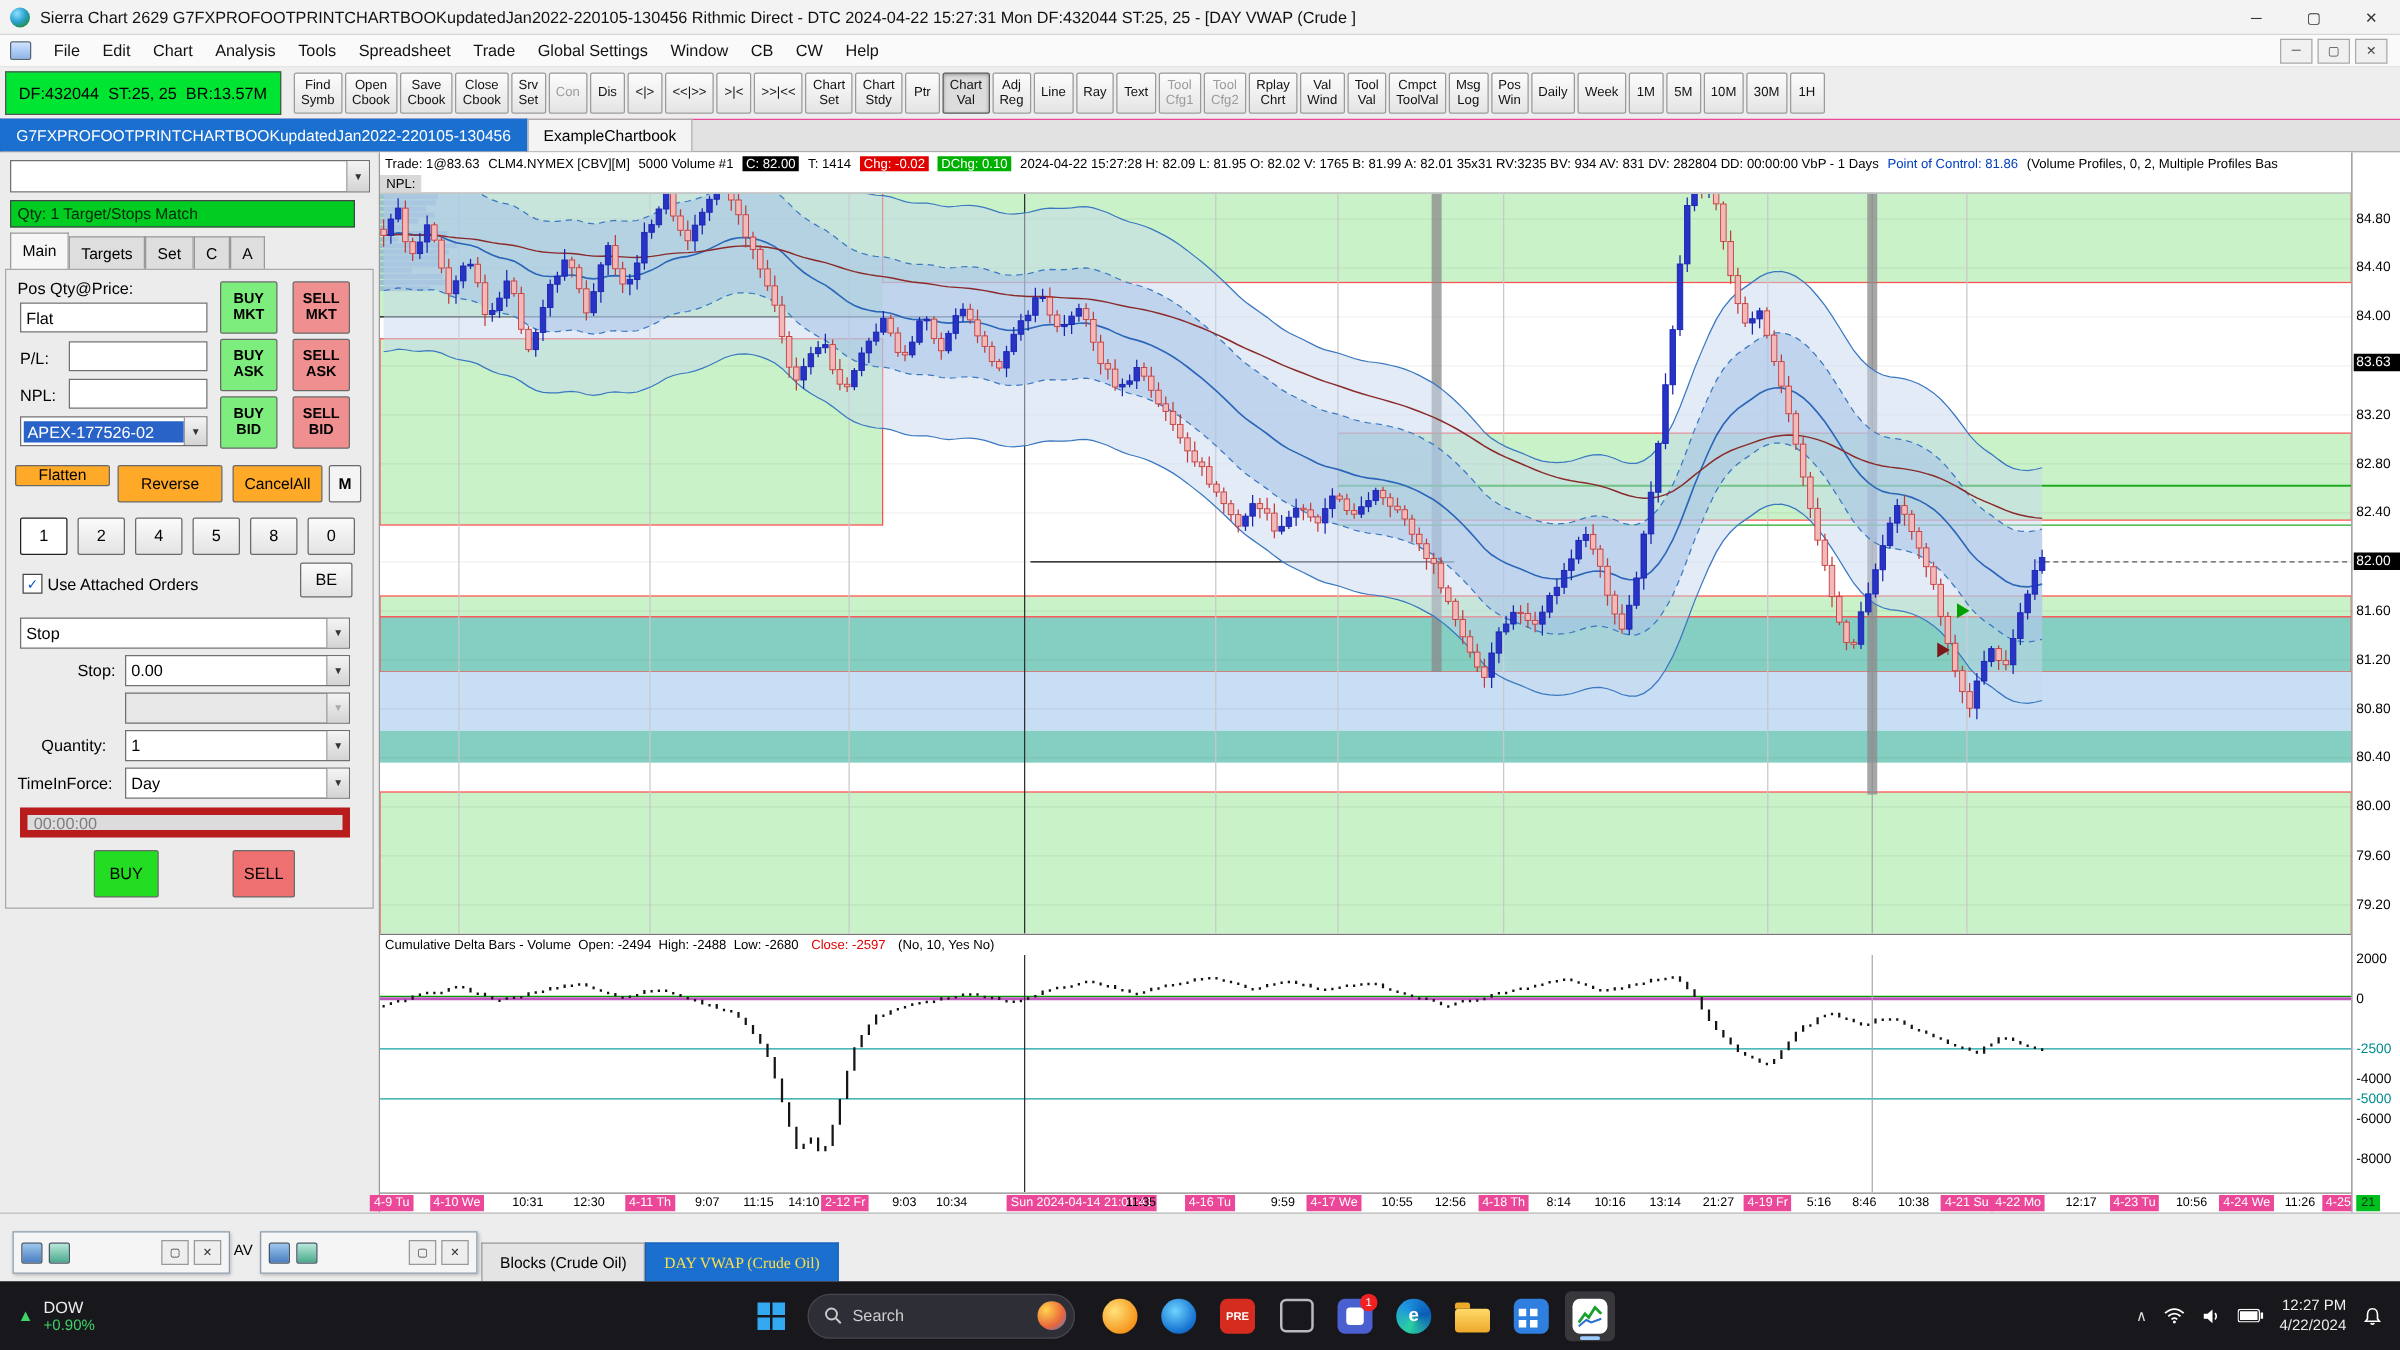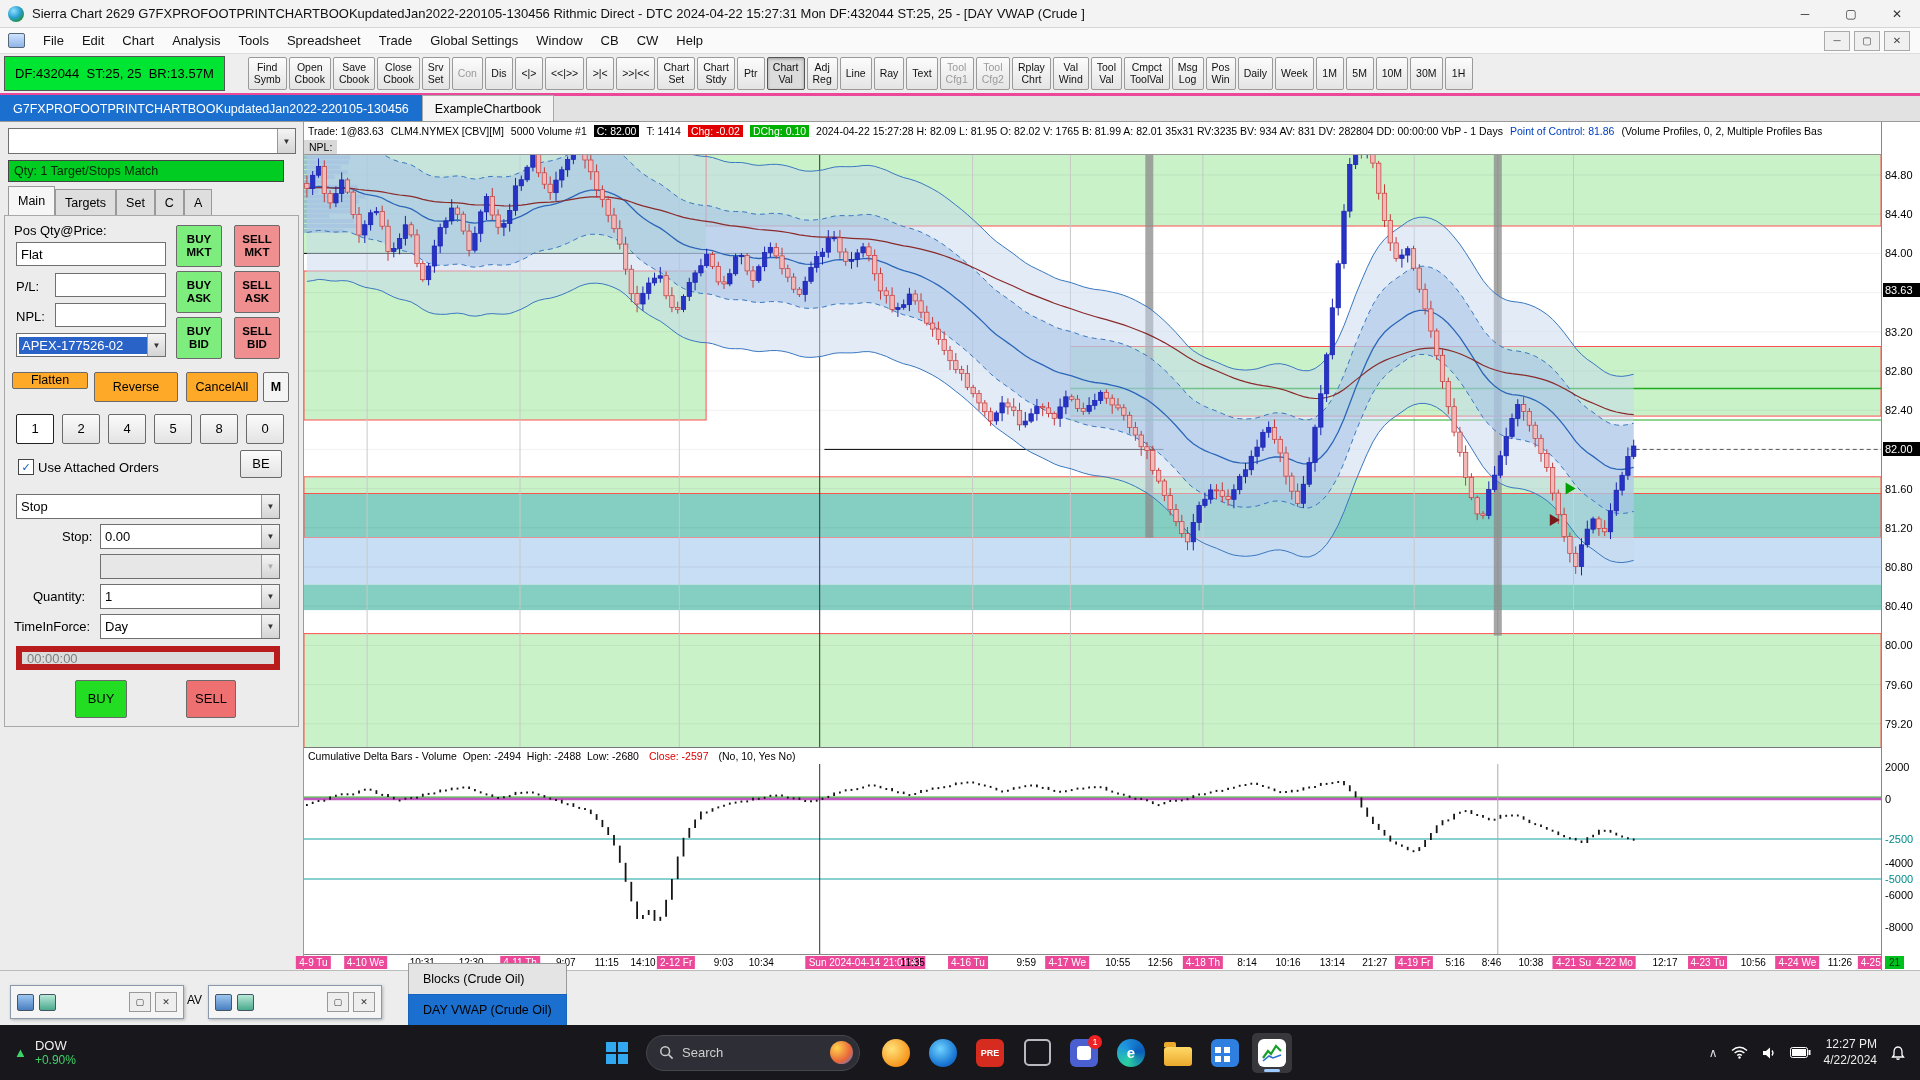--- a/index.html
+++ b/index.html
@@ -22,21 +22,21 @@
     padding-left:8px;box-sizing:border-box;color:#111;}
   .child-icon{width:15px;height:13px;border:1px solid #567;border-radius:2px;
     background:linear-gradient(#cfe3ff,#8fb4e8);margin-right:9px;flex:0 0 15px;}
   .menu-item{padding:0 9px;height:100%;display:flex;align-items:center;}
   .menu-right{margin-left:auto;display:flex;gap:4px;padding-right:10px;}
   .mrc{width:24px;height:18px;border:1px solid #aaa;background:#f0f0f0;font-size:10px;
     display:flex;align-items:center;justify-content:center;color:#444;}
 
   
   .toolbar{position:absolute;left:0;top:54px;width:100%;height:42px;background:#eee;
-    border-bottom:3px solid #ec4899;display:flex;align-items:center;gap:18px;
+    border-bottom:1px solid #ec4899;display:flex;align-items:center;gap:5px;
     padding-left:4px;box-sizing:border-box;}
   .tb-status{background:var(--status-green,#00e432);border:1px solid #555;height:33px;
     display:flex;align-items:center;padding:0 10px;font-size:13px;color:#000;
     margin-right:5px;white-space:pre;flex:0 0 auto;}
   .tb-btn{border:1px solid #9a9a9a;background:linear-gradient(#fcfcfc,#e4e4e4);height:33px;
     min-width:28px;padding:1px 5px;font-size:10.5px;line-height:1.12;display:flex;
     align-items:center;justify-content:center;text-align:center;white-space:pre-line;
     color:#111;border-radius:2px;box-sizing:border-box;flex:0 0 auto;}
   .tb-btn.disabled{color:#9b9b9b;}
   .tb-btn.active{background:#dcdcdc;border-color:#555;box-shadow:inset 0 1px 3px #999;}
@@ -128,24 +128,24 @@
   .mini-win{position:absolute;top:14px;height:34px;background:#f5f5f5;border:1px solid #8a99ab;
     box-shadow:1px 1px 3px rgba(0,0,0,.25);display:flex;align-items:center;padding:0 6px;
     gap:5px;box-sizing:border-box;}
   .mw-icon{width:15px;height:15px;border:1px solid #456;border-radius:2px;
     background:linear-gradient(#9ec7f0,#4a7ec0);}
   .mw-icon.alt{background:linear-gradient(#b8e8d8,#4aa98c);}
   .mw-controls{margin-left:auto;display:flex;gap:4px;}
   .mwc{width:20px;height:18px;border:1px solid #999;background:#eee;font-size:9px;
     display:flex;align-items:center;justify-content:center;color:#333;}
   .float-label{position:absolute;left:187px;top:22px;font-size:12px;color:#000;}
-  .bb-tabs{position:absolute;left:408px;bottom:0;display:flex;flex-direction:column;}
+  .bb-tabs{position:absolute;left:385px;bottom:0;display:flex;}
   .bb-tab{height:30px;line-height:30px;padding:0 14px;font-size:12.5px;background:#e4e4e4;
     border:1px solid #999;border-bottom:none;color:#000;white-space:nowrap;}
-  .bb-tab.active{background:var(--accent-blue,#1565c0);color:#000000;border-color:#1565c0;}
+  .bb-tab.active{background:var(--accent-blue,#1565c0);color:#fde047;border-color:#1565c0;font-family:Liberation Serif, serif;}
 
   
   .taskbar{position:absolute;left:0;top:1025px;width:100%;height:55px;background:#17171c;color:#fff;}
   .tb-widget{position:absolute;left:0;top:0;height:100%;display:flex;align-items:center;
     gap:8px;padding:0 14px;}
   .tb-widget .arrow{color:#3fd468;font-size:13px;}
   .widget-texts{display:flex;flex-direction:column;line-height:1.2;}
   .widget-title{font-size:13px;color:#eee;}
   .widget-change{font-size:12px;color:#3fd468;}
   .tb-center{position:absolute;left:596px;top:0;height:55px;display:flex;align-items:center;gap:8px;}

